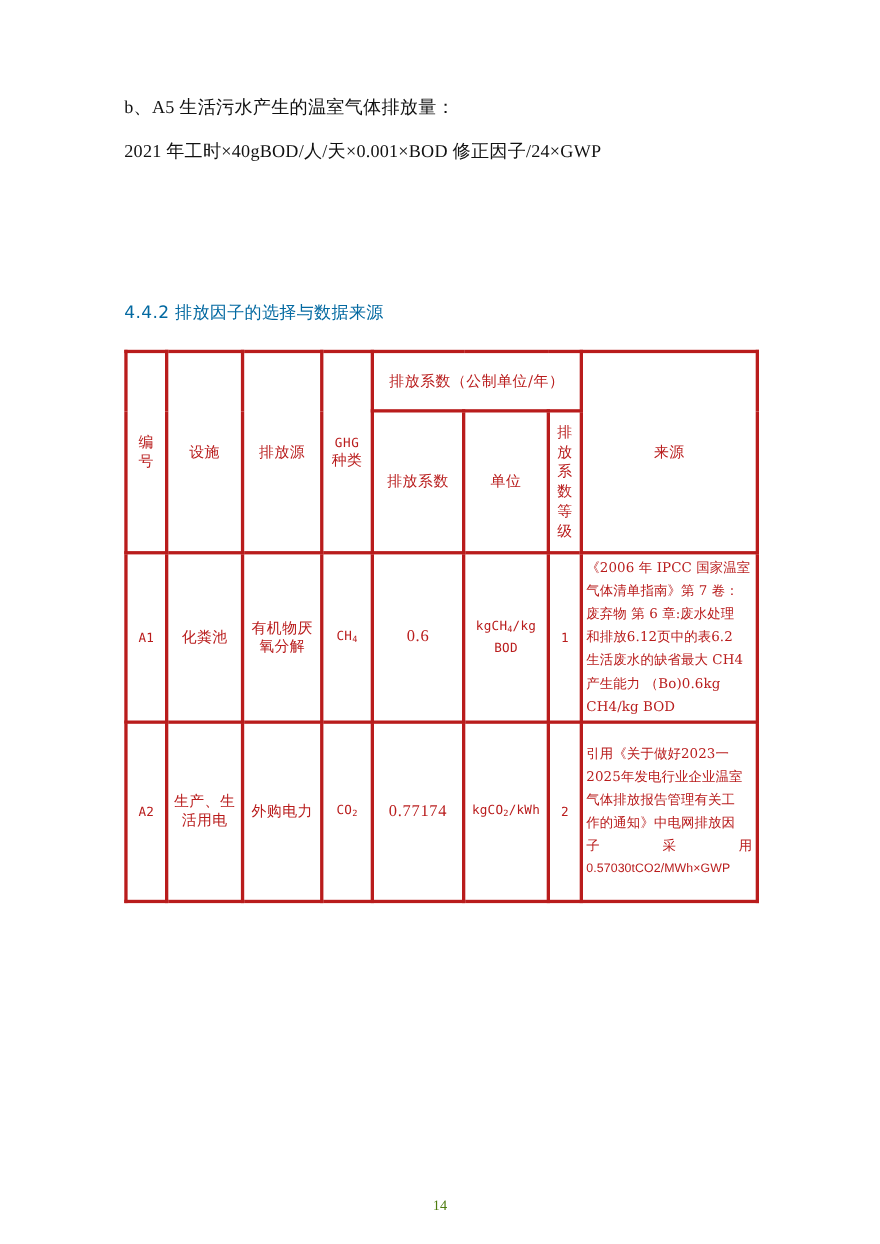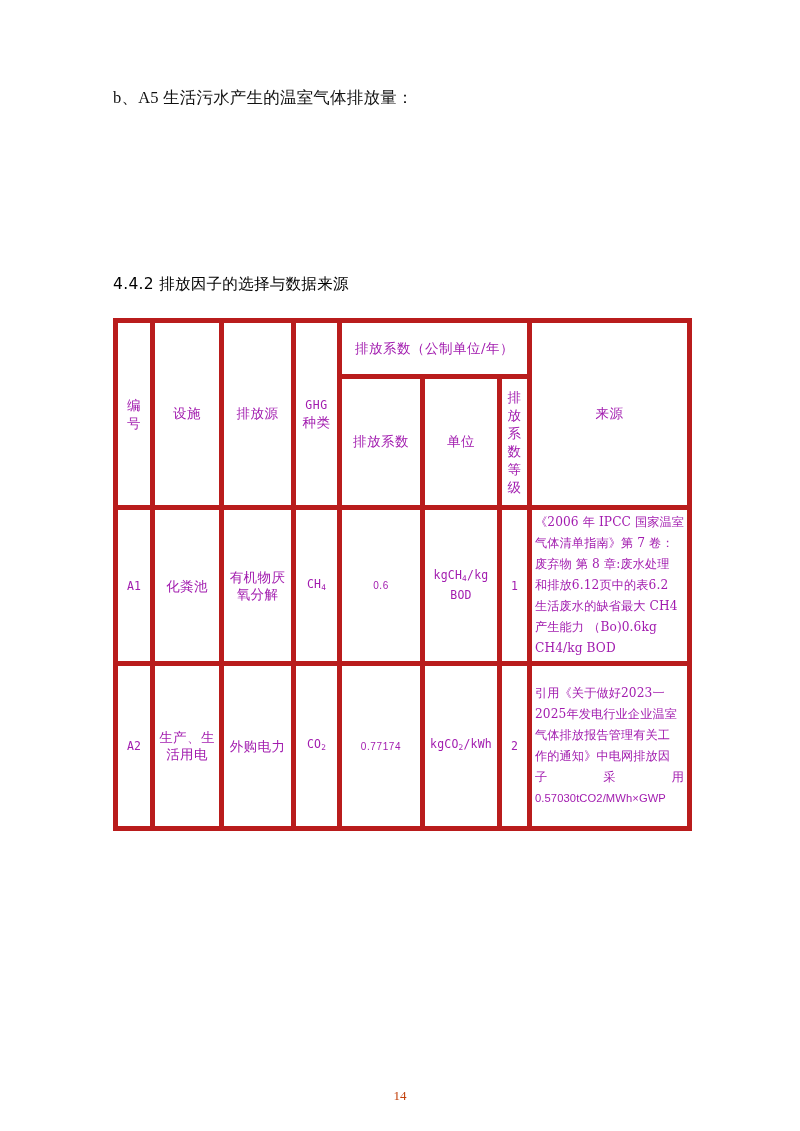--- a/index.html
+++ b/index.html
@@ -44,42 +44,42 @@
 
   
   .section-heading {
     position: absolute;
     left: 113px;
     top: 272px;
     font-family: "DejaVu Sans", "Liberation Sans", sans-serif;
     font-size: 15.5px;
     line-height: 24px;
     letter-spacing: 0.3px;
-    color: #000000;
+    color: #0369a1;
   }
 
   
   .table-wrap {
     position: absolute;
     left: 113px;
     top: 318px;
     width: 574px;
   }
   table.factors {
     border-collapse: collapse;
     width: 574px;
     table-layout: fixed;
   }
   table.factors td, table.factors th {
-    border: 5px solid #b91c1c;
+    border: 3px solid #b91c1c;
     padding: 2px 3px;
     vertical-align: middle;
     text-align: center;
     font-weight: normal;
-    color: #a21caf;
+    color: #b91c1c;
   }
   
   col.c-id      { width: 37px; }
   col.c-fac     { width: 69px; }
   col.c-src     { width: 72px; }
   col.c-ghg     { width: 46px; }
   col.c-coef    { width: 83px; }
   col.c-unit    { width: 77px; }
   col.c-grade   { width: 30px; }
   col.c-origin  { width: 160px; }
@@ -115,22 +115,22 @@
     line-height: 16px;
     letter-spacing: 0.2px;
   }
   .cell-cn {
     font-family: "DejaVu Serif", "Liberation Serif", serif;
     font-size: 13.5px;
     line-height: 20px;
     letter-spacing: 0.4px;
   }
   .cell-num {
-    font-family: Liberation Sans, sans-serif;
-    font-size: 10px;
+    font-family: Liberation Serif, serif;
+    font-size: 15px;
     letter-spacing: 0.6px;
   }
   .cell-grade {
     font-family: "DejaVu Sans Mono", "Liberation Mono", monospace;
     font-size: 11.5px;
   }
 
   
   td.origin {
     text-align: justify;
@@ -154,32 +154,33 @@
 
   
   .page-number {
     position: absolute;
     left: 0;
     top: 1088px;
     width: 800px;
     text-align: center;
     font-family: "Liberation Serif", "DejaVu Serif", serif;
     font-size: 13px;
-    color: #c2410c;
+    color: #4d7c0f;
   }
 
   sub { font-size: 0.68em; vertical-align: -0.22em; }
 </style>
 </head>
 <body>
 
 <div class="page">
 
   <div class="body-block">
     <p class="para p1">b、A5 生活污水产生的温室气体排放量：</p>
+    <p class="para p2">2021 年工时×40gBOD/人/天×0.001×BOD 修正因子/24×GWP</p>
   </div>
 
   <div class="section-heading">4.4.2 排放因子的选择与数据来源</div>
 
   <div class="table-wrap">
     <table class="factors">
       <colgroup>
         <col class="c-id">
           <col class="c-fac">
           <col class="c-src">
@@ -233,21 +234,21 @@
           <td class="cell-mono"><span>CH</span><sub>4</sub></td>
           <td class="cell-num">0.6</td>
           <td class="cell-mono">
             <span class="stack"><span>kgCH</span><sub>4</sub><span>/kg</span></span>
             <span class="stack">BOD</span>
           </td>
           <td class="cell-grade">1</td>
           <td class="origin">
             <span class="ln">《2006 年 IPCC 国家温室</span>
             <span class="ln">气体清单指南》第 7 卷：</span>
-            <span class="ln">废弃物 第 8 章:废水处理</span>
+            <span class="ln">废弃物 第 6 章:废水处理</span>
             <span class="ln">和排放6.12页中的表6.2</span>
             <span class="ln">生活废水的缺省最大 CH4</span>
             <span class="ln">产生能力 （Bo)0.6kg</span>
             <span class="ln">CH4/kg BOD</span>
           </td>
         </tr>
 
         <tr class="row-a2">
           <td class="cell-mono">A2</td>
           <td class="cell-cn">

